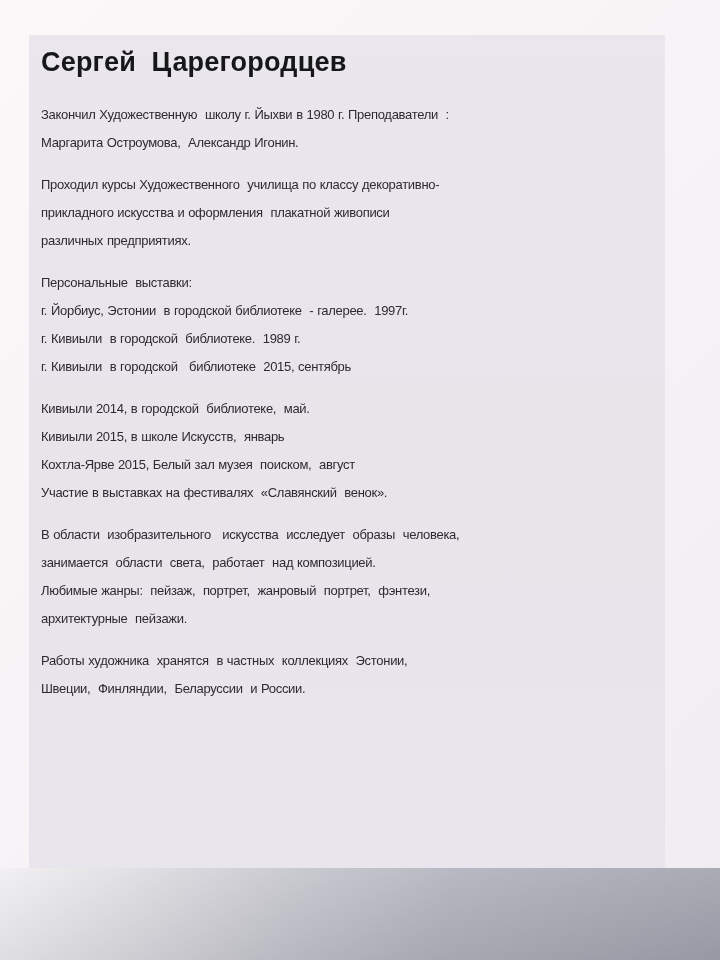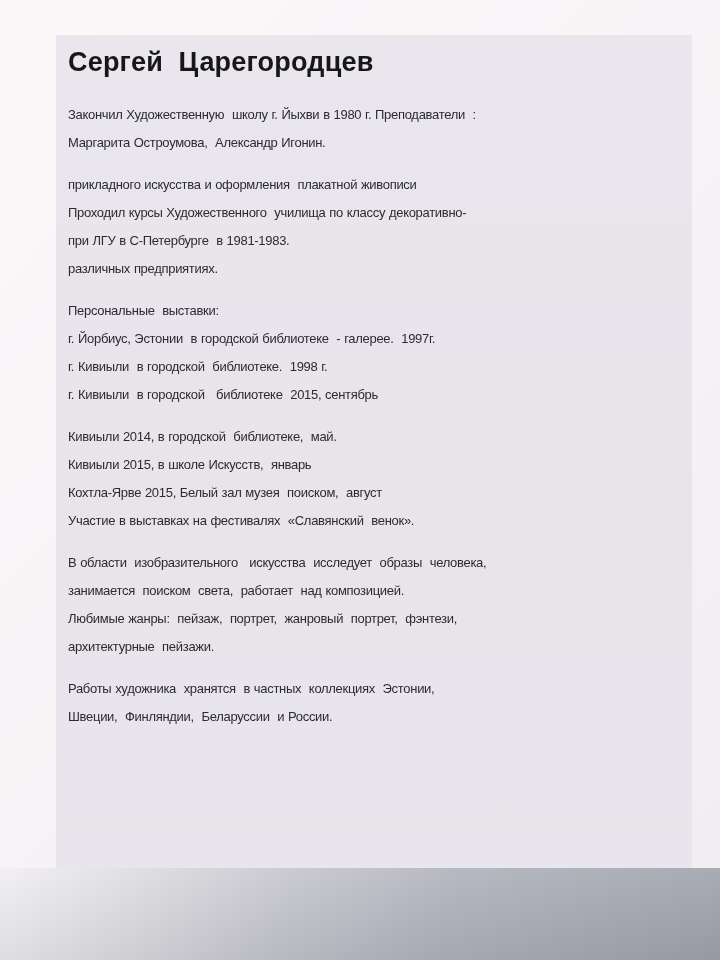--- a/index.html
+++ b/index.html
@@ -9,21 +9,21 @@
   body {
     width: 720px;
     height: 960px;
     position: relative;
     overflow: hidden;
     background: linear-gradient(135deg, #fcf8fa 0%, #f7f2f5 55%, #f1ecf0 100%);
     font-family: "Liberation Sans", sans-serif;
   }
   .slide {
     position: absolute;
-    left: 56px;
+    left: 29px;
     top: 35px;
     width: 636px;
     height: 833px;
     box-sizing: border-box;
     padding: 10px 12px 8px 12px;
     background: linear-gradient(180deg, #eae6ed 0%, #e8e4ea 55%, #e9e5ec 100%);
     overflow: hidden;
   }
   .page-title {
     margin: 0 0 22px 0;
@@ -75,40 +75,39 @@
 <body>
 
 <div class="slide">
   <h1 class="page-title">Сергей  Царегородцев</h1>
   <div id="paragraphs">
       <div class="para">
         <div class="line">Закончил Художественную  школу г. Йыхви в 1980 г. Преподаватели  :</div>
         <div class="line">Маргарита Остроумова,  Александр Игонин.</div>
       </div>
       <div class="para">
+        <div class="line">Проходил курсы Художественного  училища по классу декоративно-</div>
         <div class="line">прикладного искусства и оформления  плакатной живописи</div>
-        <div class="line">Проходил курсы Художественного  училища по классу декоративно-</div>
-        <div class="line">при ЛГУ в С-Петербурге  в 1981-1983.</div>
         <div class="line">различных предприятиях.</div>
       </div>
       <div class="para">
         <div class="line">Персональные  выставки:</div>
         <div class="line">г. Йорбиус, Эстонии  в городской библиотеке  - галерее.  1997г.</div>
-        <div class="line">г. Кивиыли  в городской  библиотеке.  1998 г.</div>
+        <div class="line">г. Кивиыли  в городской  библиотеке.  1989 г.</div>
         <div class="line">г. Кивиыли  в городской   библиотеке  2015, сентябрь</div>
       </div>
       <div class="para">
         <div class="line">Кивиыли 2014, в городской  библиотеке,  май.</div>
         <div class="line">Кивиыли 2015, в школе Искусств,  январь</div>
         <div class="line">Кохтла-Ярве 2015, Белый зал музея  поиском,  август</div>
         <div class="line">Участие в выставках на фестивалях  «Славянский  венок».</div>
       </div>
       <div class="para">
         <div class="line">В области  изобразительного   искусства  исследует  образы  человека,</div>
-        <div class="line">занимается  поиском  света,  работает  над композицией.</div>
+        <div class="line">занимается  области  света,  работает  над композицией.</div>
         <div class="line">Любимые жанры:  пейзаж,  портрет,  жанровый  портрет,  фэнтези,</div>
         <div class="line">архитектурные  пейзажи.</div>
       </div>
       <div class="para">
         <div class="line">Работы художника  хранятся  в частных  коллекциях  Эстонии,</div>
         <div class="line">Швеции,  Финляндии,  Беларуссии  и России.</div>
       </div>
     </div>
 </div>
 

